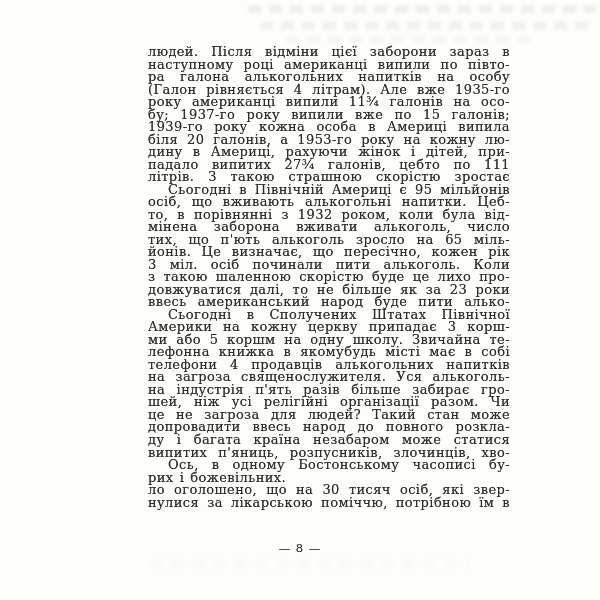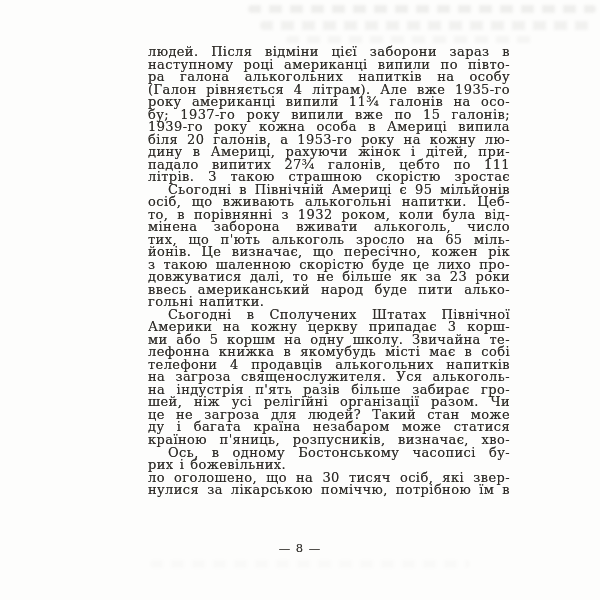--- a/index.html
+++ b/index.html
@@ -87,35 +87,36 @@
       <div class="line">біля 20 галонів, а 1953-го року на кожну лю-</div>
       <div class="line">дину в Америці, рахуючи жінок і дітей, при-</div>
       <div class="line">падало  випитих  27¾  галонів,  цебто по 111</div>
       <div class="line">літрів.  З такою страшною скорістю зростає</div>
       <div class="line indent">Сьогодні в Північній Америці є 95 мільйонів</div>
       <div class="line">осіб, що вживають алькогольні напитки. Цеб-</div>
       <div class="line">то, в порівнянні з 1932 роком, коли була від-</div>
       <div class="line">мінена  заборона  вживати  алькоголь,  число</div>
       <div class="line">тих, що п'ють алькоголь зросло на 65 міль-</div>
       <div class="line">йонів. Це визначає, що пересічно, кожен рік</div>
+      <div class="line">3 міл. осіб починали пити алькоголь.  Коли</div>
       <div class="line">з такою шаленною скорістю буде це лихо про-</div>
       <div class="line">довжуватися далі, то не більше як за 23 роки</div>
       <div class="line">ввесь американський народ буде пити алько-</div>
-      <div class="line short-last">гольні напитки.</div>
       <div class="line indent">Сьогодні в Сполучених  Штатах Північної</div>
       <div class="line">Америки на кожну церкву припадає 3 корш-</div>
       <div class="line">ми або 5 коршм на одну школу. Звичайна те-</div>
       <div class="line">лефонна книжка в якомубудь місті має в собі</div>
       <div class="line">телефони 4 продавців алькогольних  напитків</div>
       <div class="line">на загроза священослужителя. Уся алькоголь-</div>
       <div class="line">на індустрія п'ять разів  більше забирає гро-</div>
       <div class="line">шей, ніж усі релігійні організації разом.  Чи</div>
       <div class="line">це не загроза для людей?  Такий стан може</div>
+      <div class="line">допровадити ввесь народ до повного розкла-</div>
       <div class="line">ду і багата країна  незабаром може статися</div>
-      <div class="line">країною п'яниць, розпусників, визначає, хво-</div>
+      <div class="line">випитих п'яниць, розпусників, злочинців, хво-</div>
       <div class="line indent">Ось, в одному Бостонському часописі бу-</div>
       <div class="line short-last">рих і божевільних.</div>
       <div class="line">ло оголошено, що на 30 тисяч осіб, які звер-</div>
       <div class="line">нулися за лікарською поміччю, потрібною їм в</div>
     </div>
 
   <div id="page-number">— 8 —</div>
 </div>
 
 </body></html>

